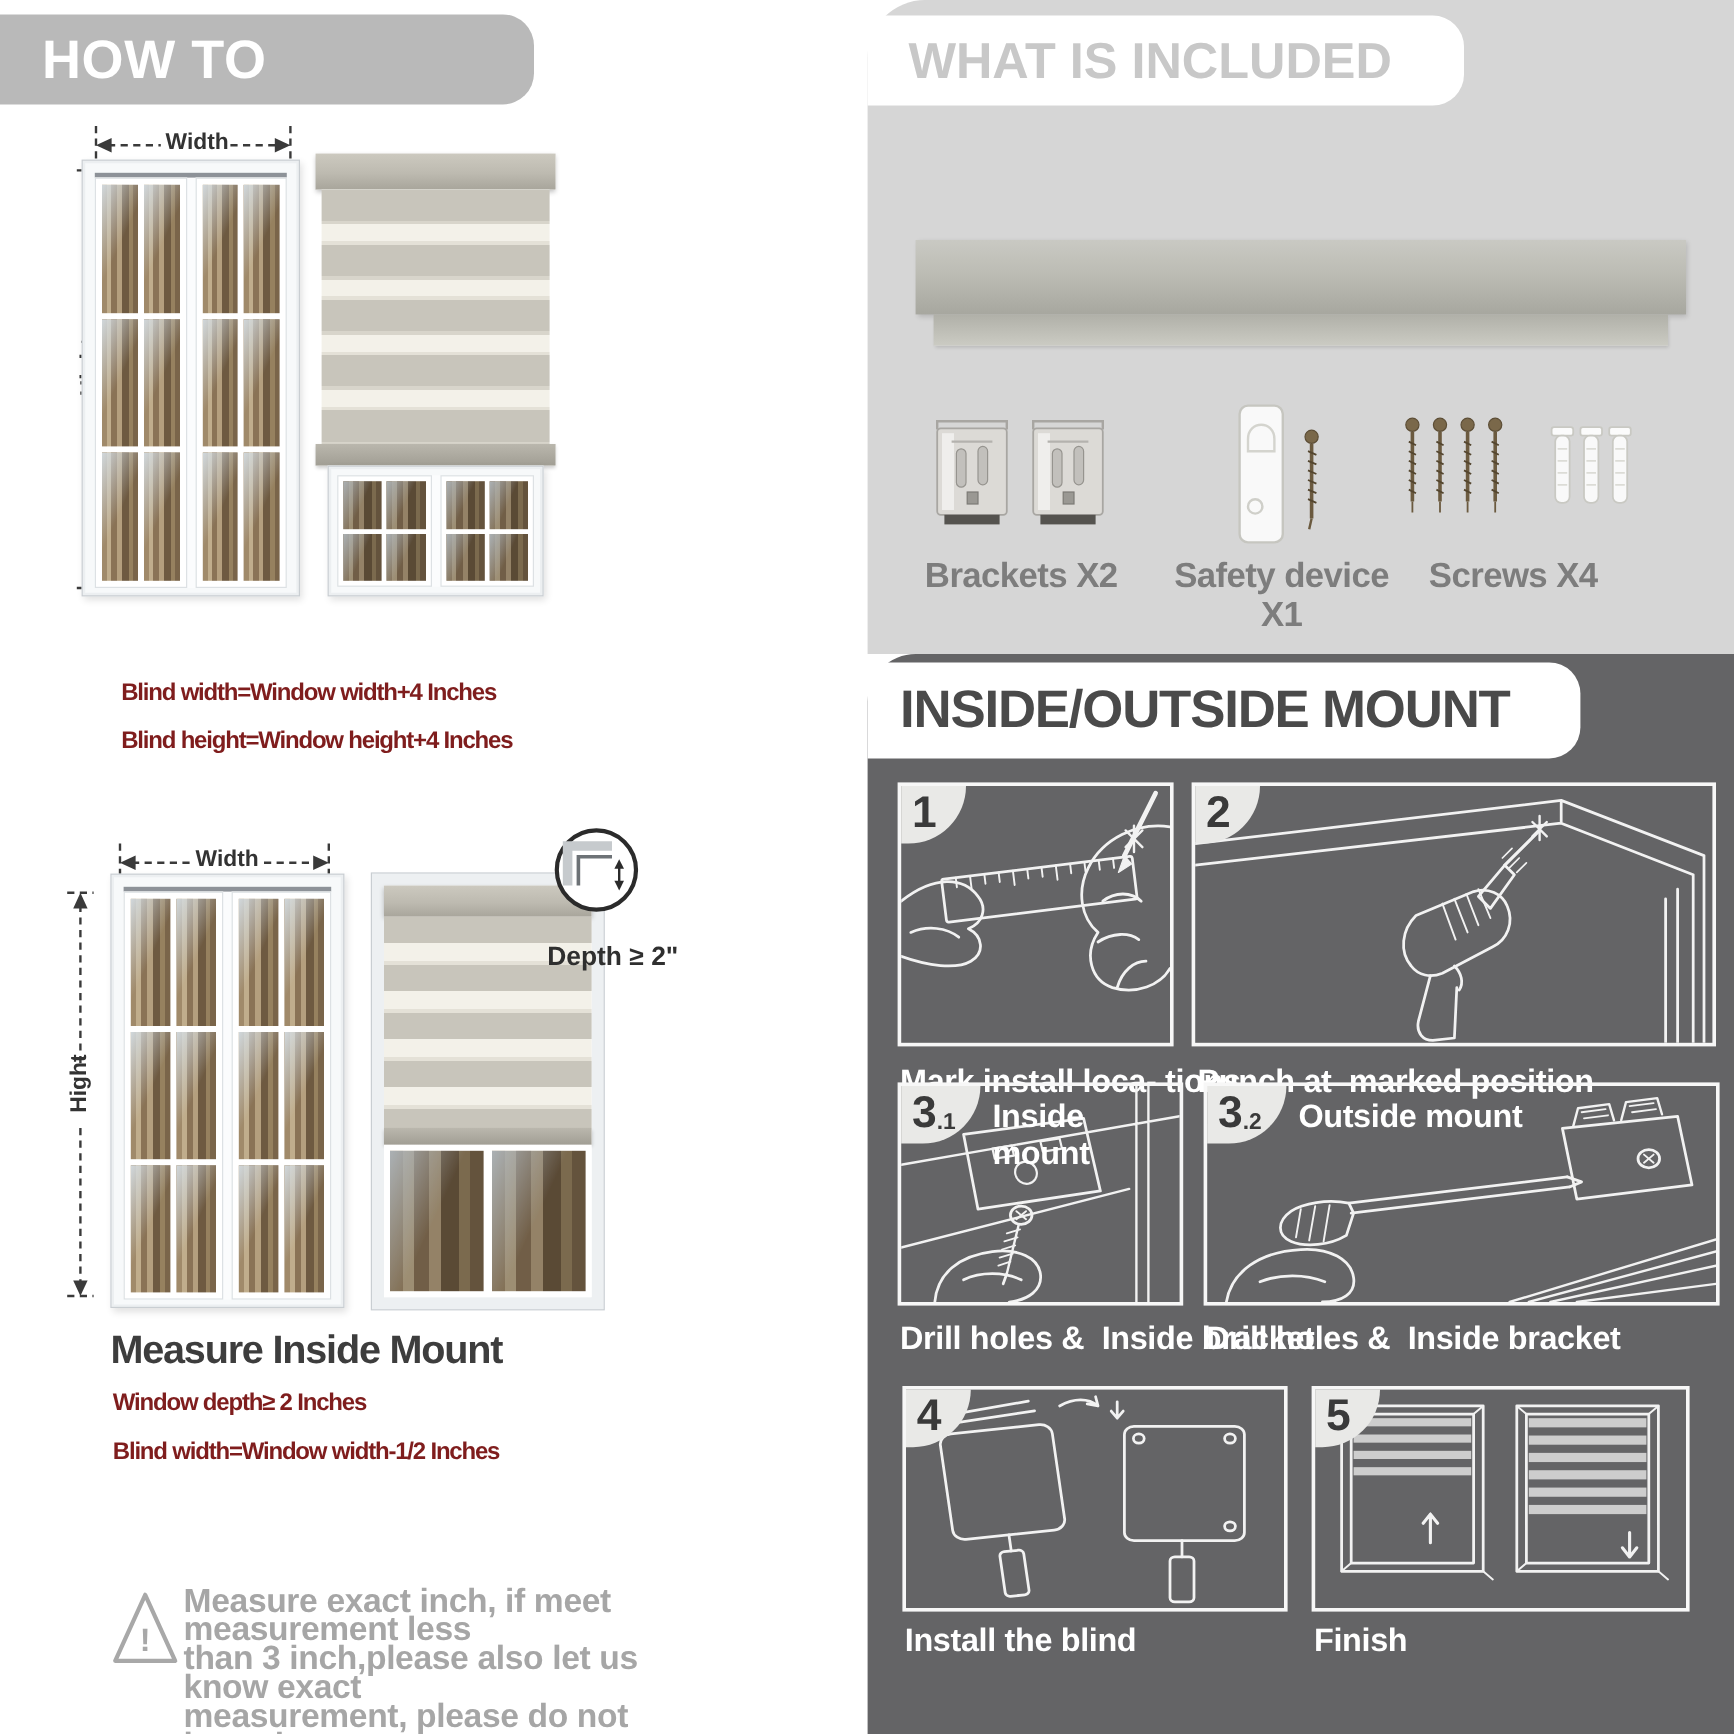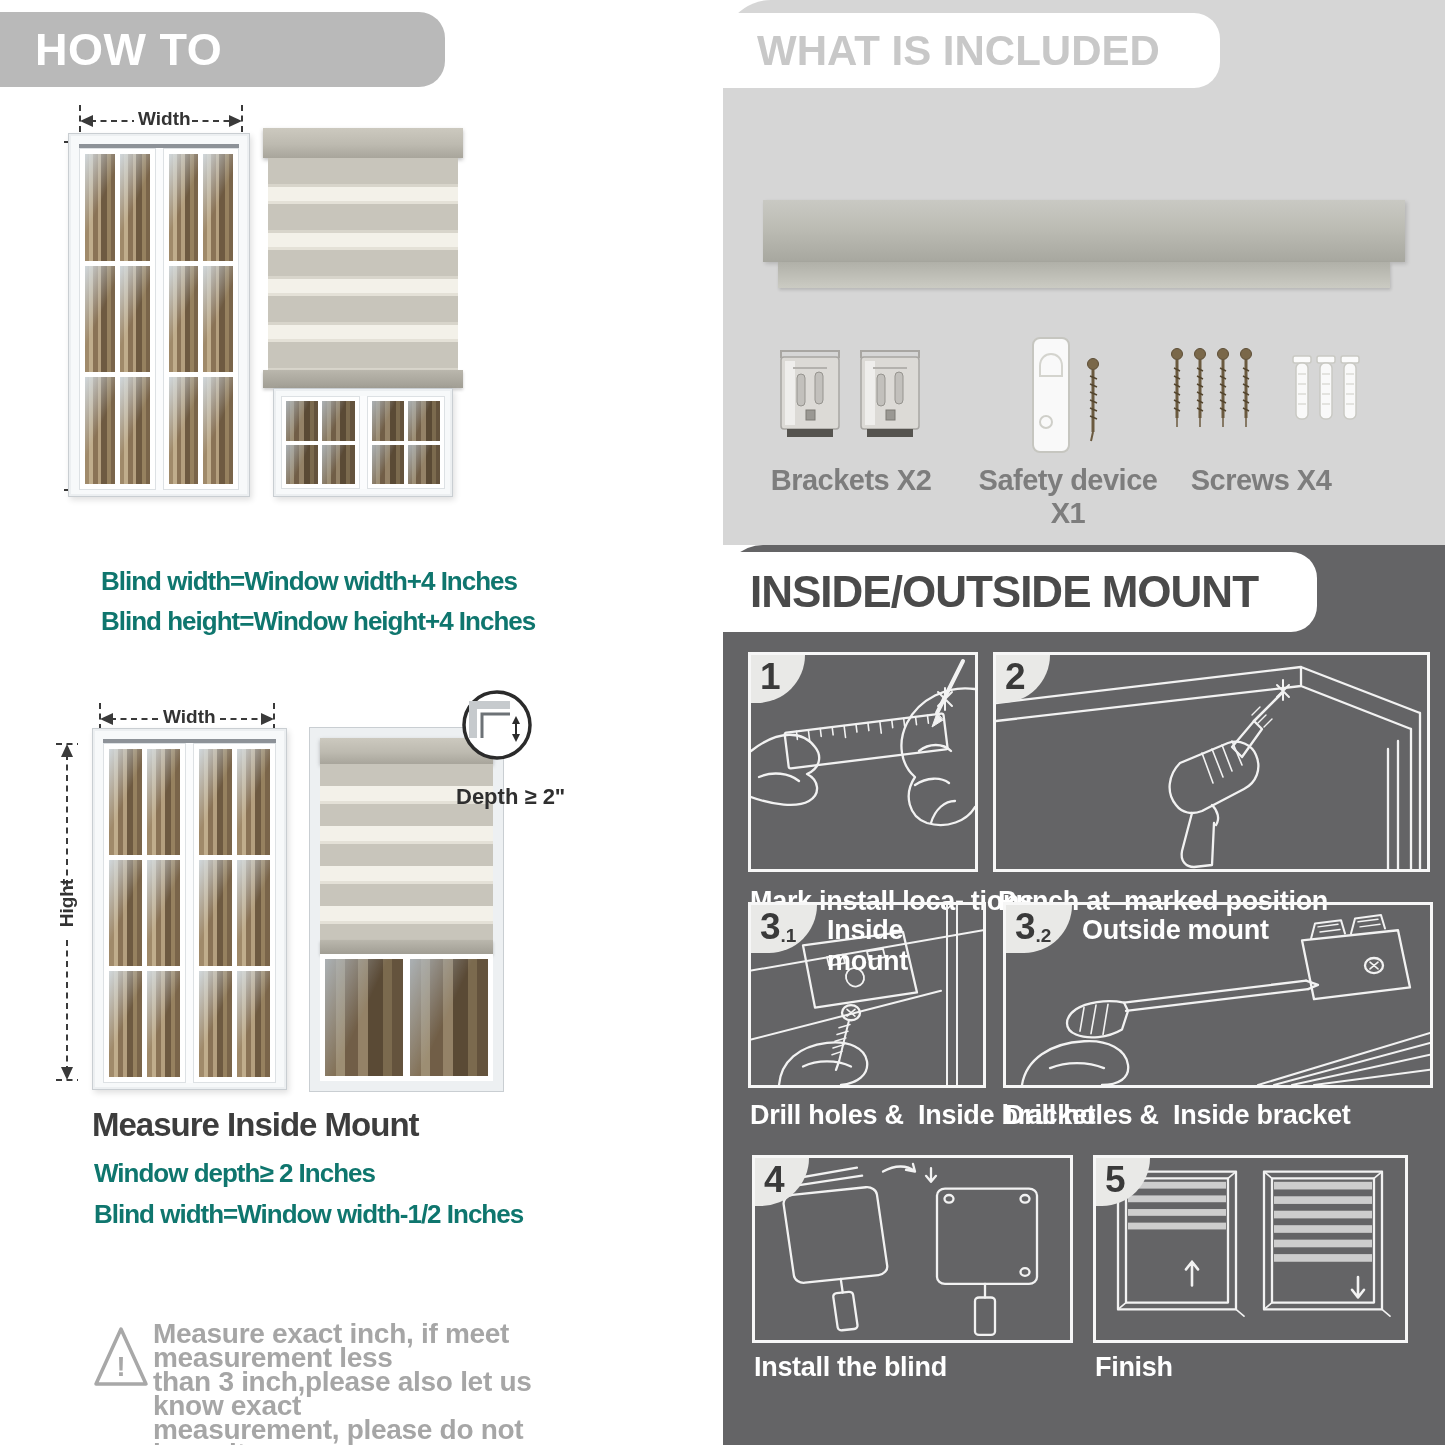--- a/index.html
+++ b/index.html
@@ -37,21 +37,21 @@
 
   .blind-frame{position:absolute;border:10px solid #edf0f2;outline:1px solid #c9ced2;
                box-sizing:border-box;background:#fff;}
 
   .meas-label{position:absolute;font-size:19px;font-weight:bold;color:#333333;}
   .vlabel{position:absolute;font-size:19px;font-weight:bold;color:#333333;width:70px;text-align:center;
           transform:rotate(-90deg);}
   .depth-label{position:absolute;font-size:22px;font-weight:bold;color:#2f2f2f;}
 
   .m-title{position:absolute;font-size:33px;font-weight:bold;color:#3d3d3d;letter-spacing:-1px;}
-  .m-line{position:absolute;font-size:26px;font-weight:bold;color:#0f766e;letter-spacing:-1px;}
+  .m-line{position:absolute;font-size:20px;font-weight:bold;color:#7f1d1d;letter-spacing:-1px;}
 
   .warn-line{font-size:28px;font-weight:bold;color:#a6a6a6;line-height:24px;letter-spacing:-.3px;}
   .warn-mark{position:absolute;font-size:27px;font-weight:bold;color:#a8a8a8;text-align:center;}
 
   
   .inc-panel{position:absolute;left:723px;top:0;width:722px;height:545px;background:#d6d6d6;
              border-radius:48px 0 0 0;}
   .hdr-inc{position:absolute;left:723px;top:13px;width:497px;height:75px;background:#ffffff;
            border-radius:0 26px 26px 0;color:#c8c8c8;font-size:42px;font-weight:bold;
            line-height:75px;padding-left:34px;box-sizing:border-box;}

